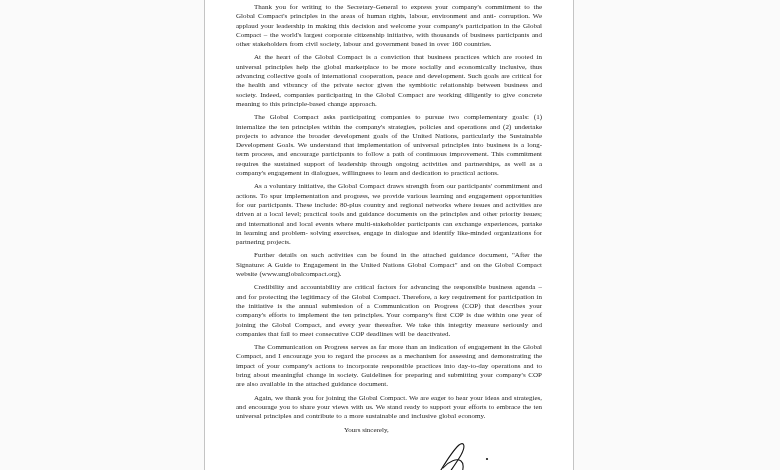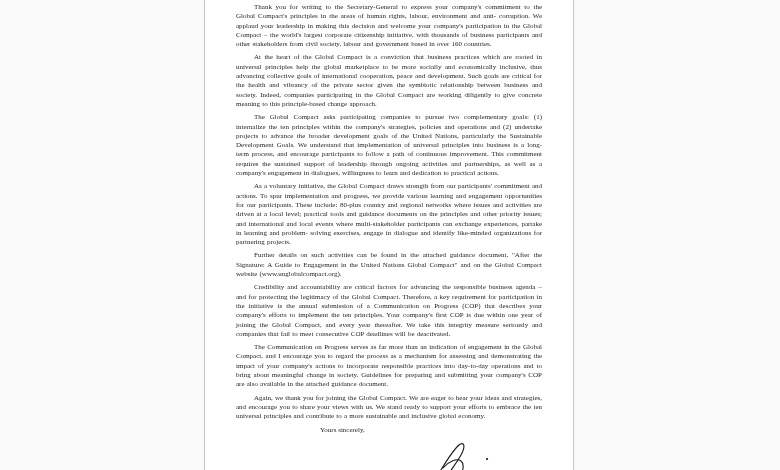--- a/index.html
+++ b/index.html
@@ -35,21 +35,21 @@
     font-size: 7px;
     line-height: 9.3px;
     text-align: justify;
   }
   .letter-body p {
     margin: 0 0 4px 0;
     text-indent: 18px;
     word-spacing: 0.4px;
   }
   .closing-line {
-    margin: 5px 0 0 84px;
+    margin: 5px 0 0 108px;
     font-size: 7px;
     line-height: 9.3px;
     color: var(--text-color, #1f1f1f);
   }
   .signature-wrap {
     margin: 6px 0 0 195px;
     height: 40px;
   }
   .signature-wrap svg {
     display: block;

